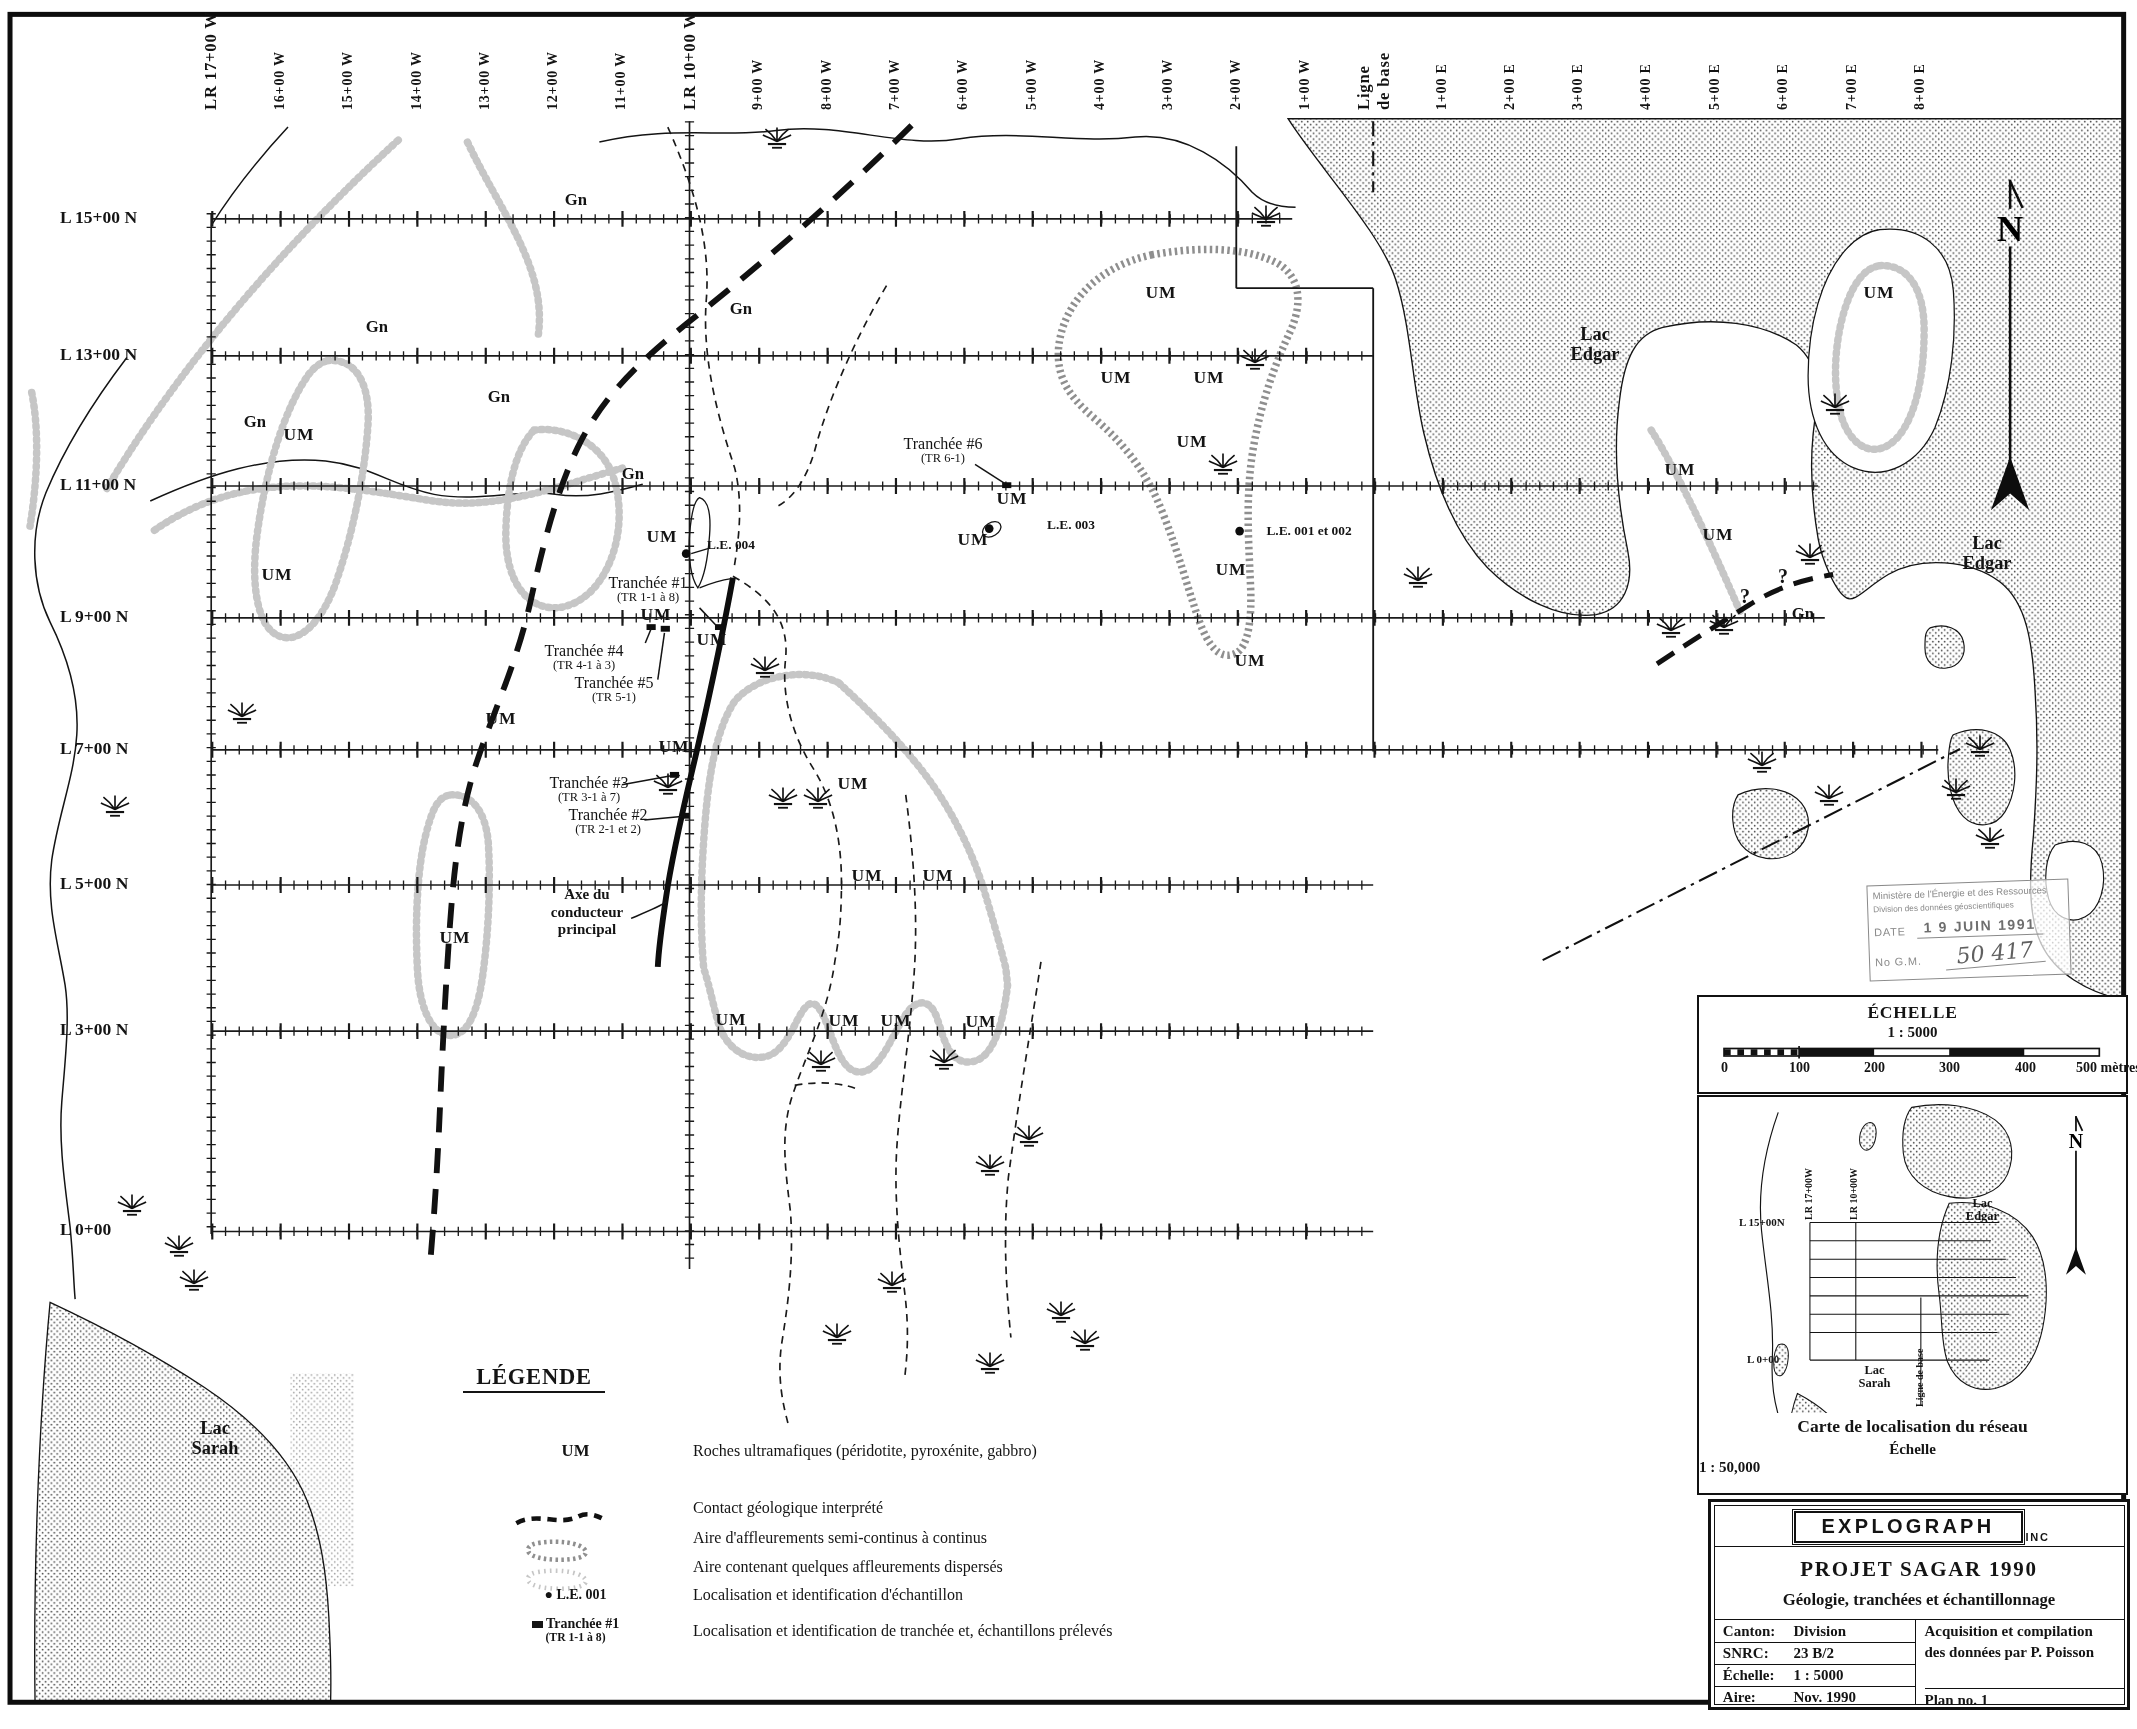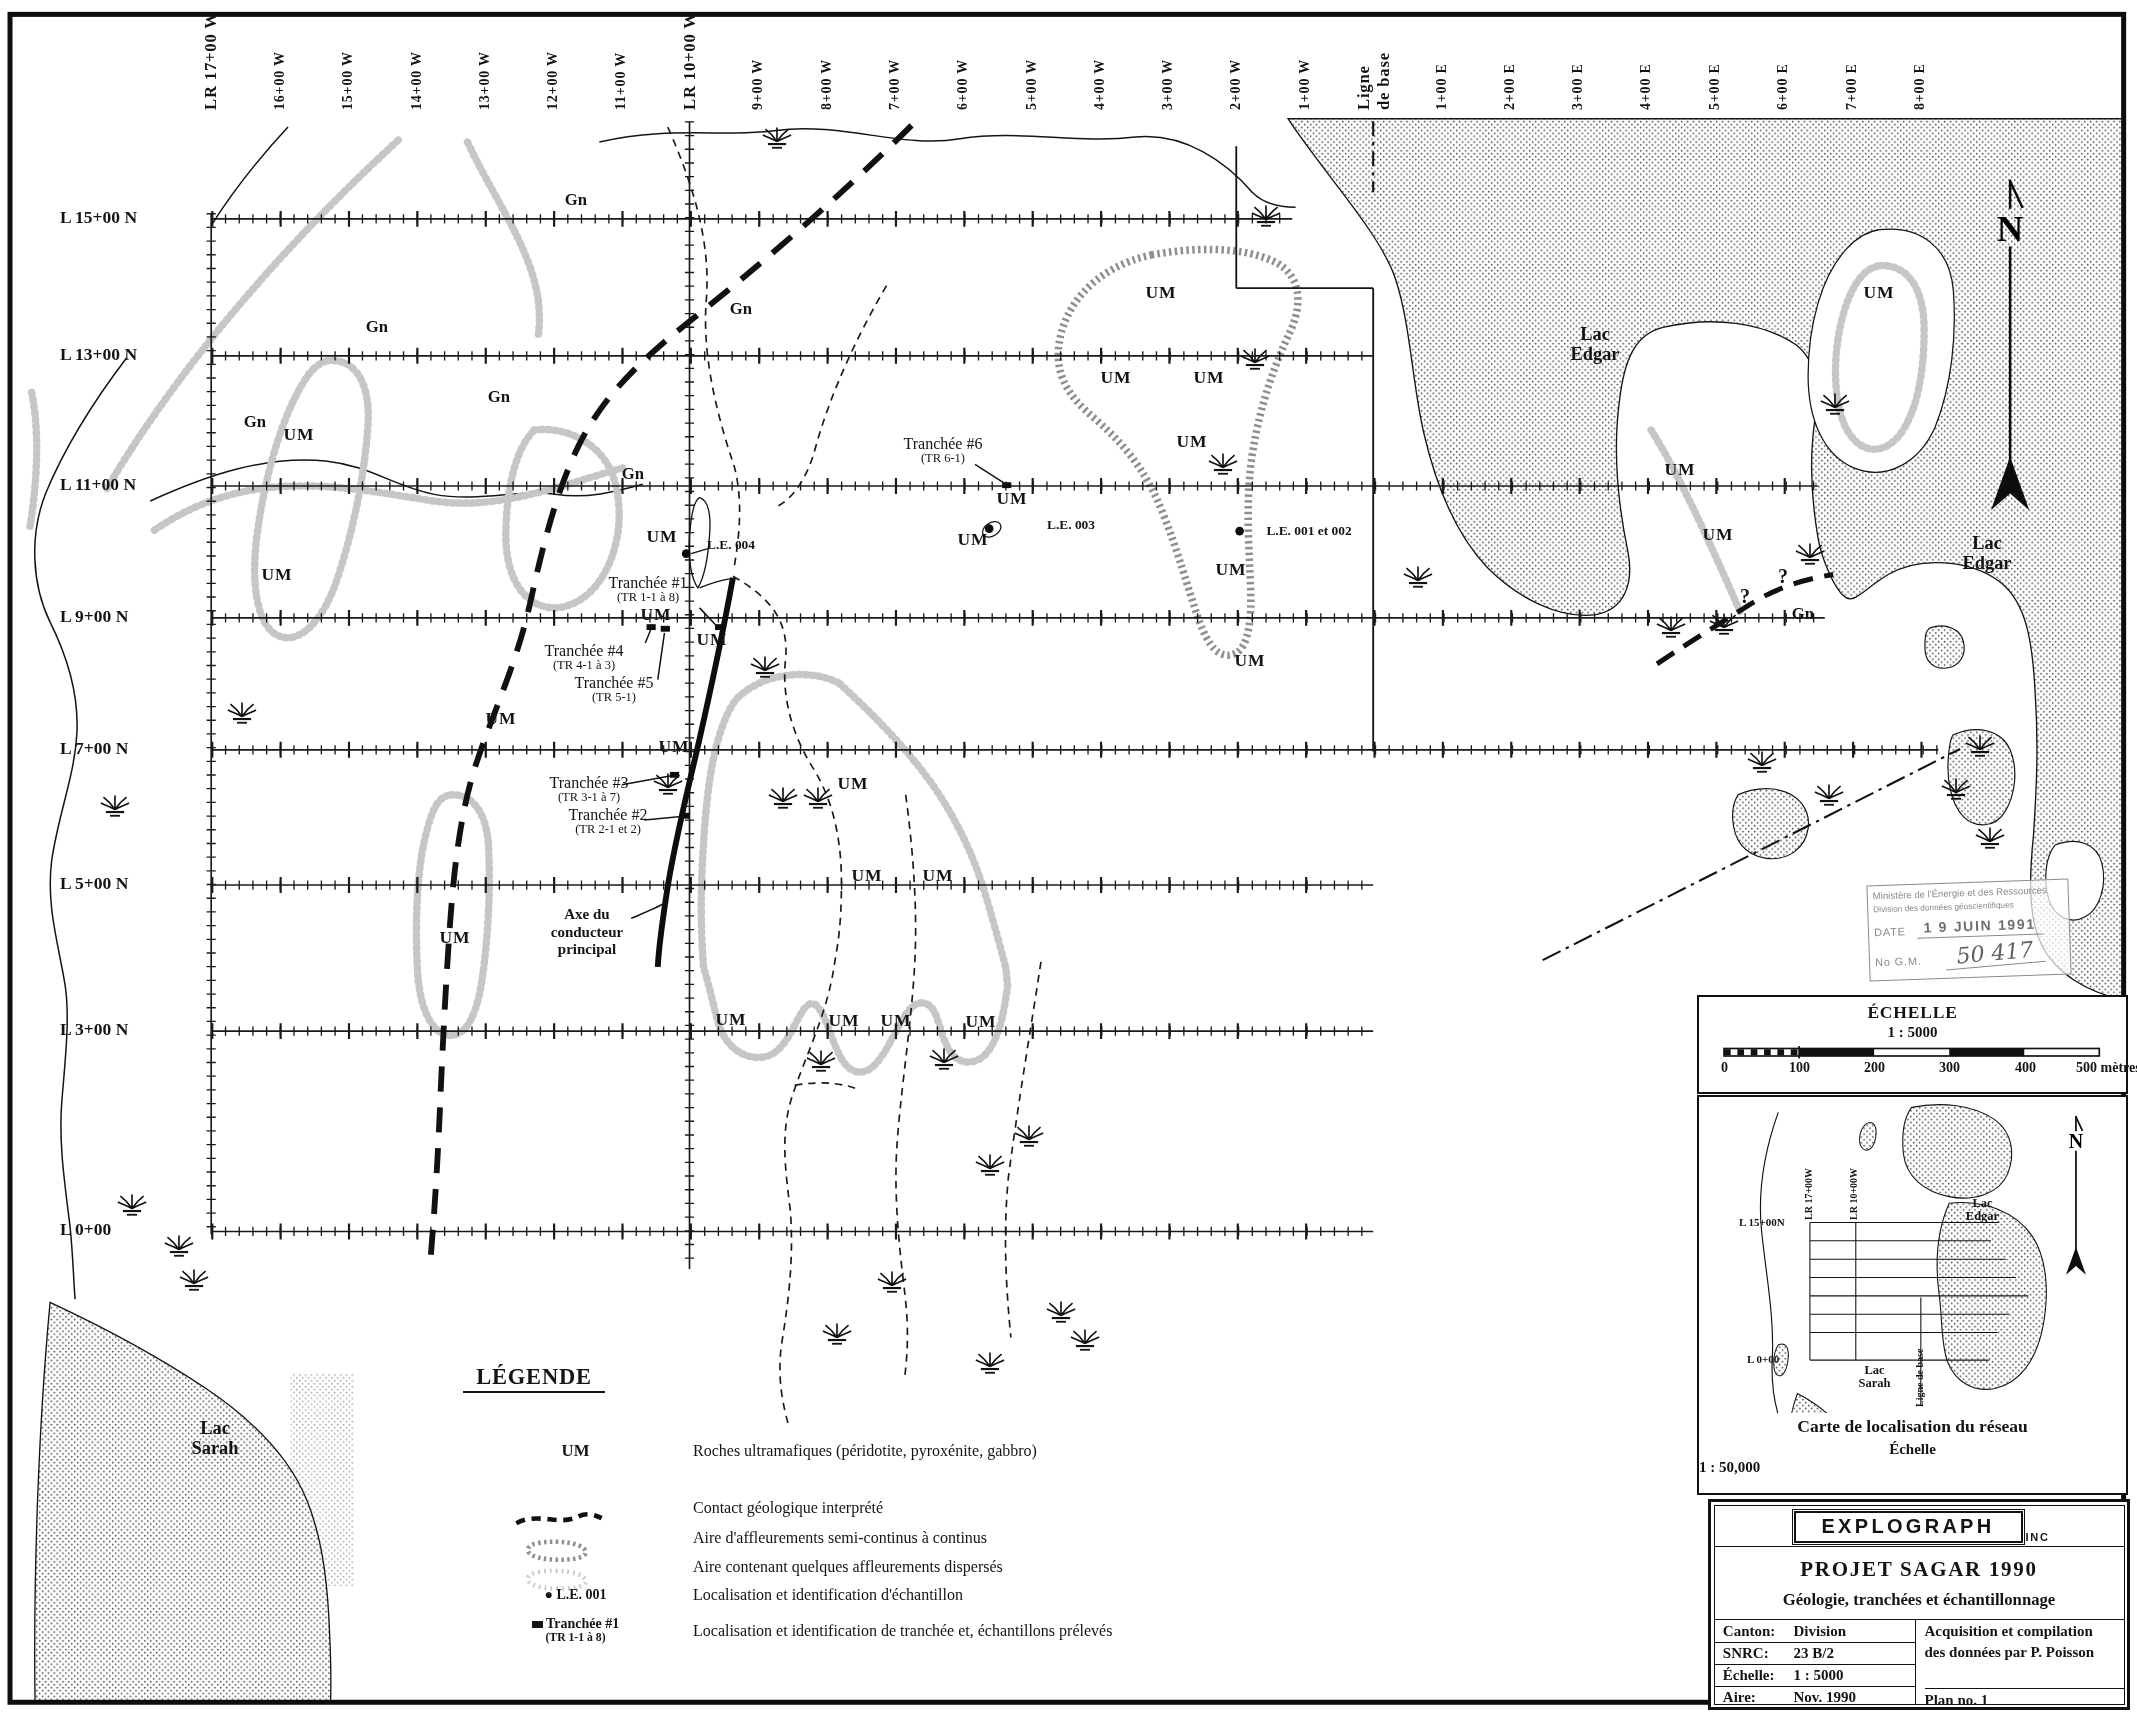--- a/index.html
+++ b/index.html
@@ -713,21 +713,21 @@
     <div class="pos marsh" style="left: 179px; top: 1267px;">
     <svg width="30" height="24" viewBox="0 0 36 29">
       <g fill="none" stroke="#111" stroke-width="2">
         <path d="M18,20 L18,3 M18,20 C13,12 8,8 4,5 M18,20 C23,12 28,8 32,5 M18,20 C11,16 6,15 1,12 M18,20 C25,16 30,15 35,12"></path>
       </g>
       <path d="M7,23 L29,23" stroke="#111" stroke-width="2.6"></path>
       <path d="M12,27.5 L24,27.5" stroke="#111" stroke-width="2.2"></path>
     </svg>
   </div>
 
-<div class="pos axis" style="left:587px;top:932px;">
+<div class="pos axis" style="left:587px;top:912px;">
   <span>Axe du</span>
   <span>conducteur</span>
   <span>principal</span>
 </div>
 
 <div class="pos legend">
   <div class="lg-title">LÉGENDE</div>
 
   <div class="lg-row" style="top:80px;">
     <span class="lg-sym">UM</span>

